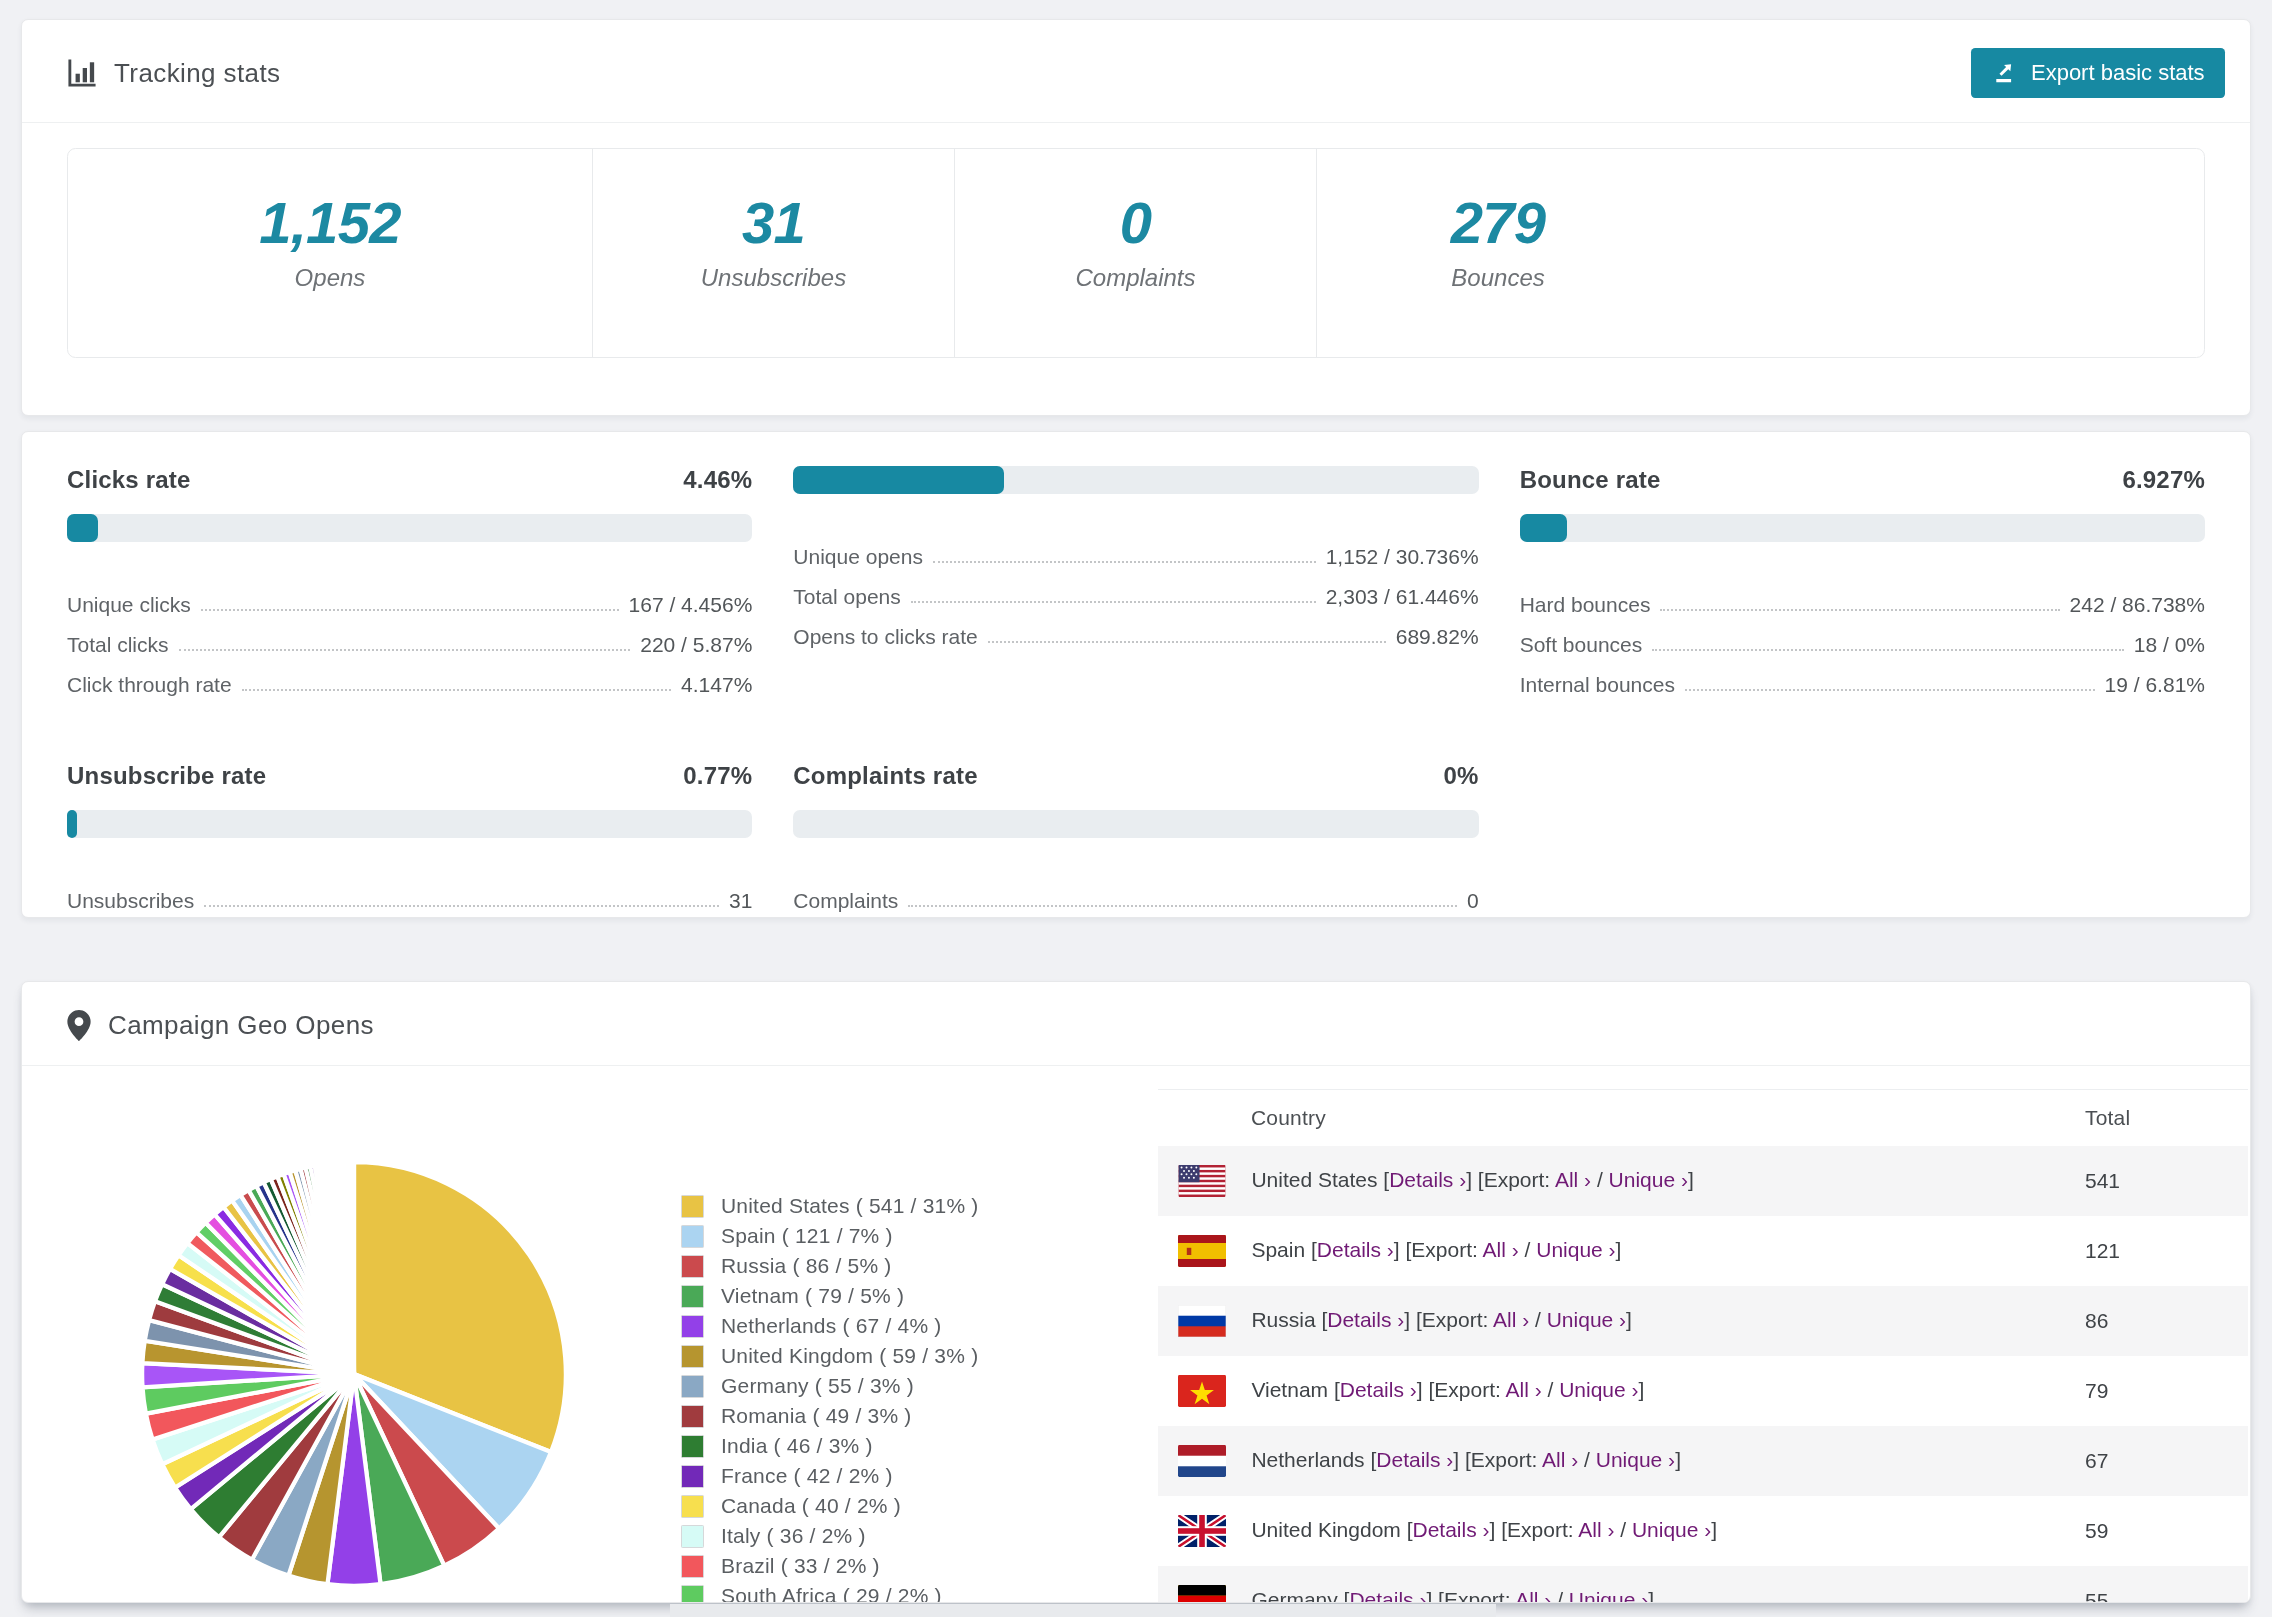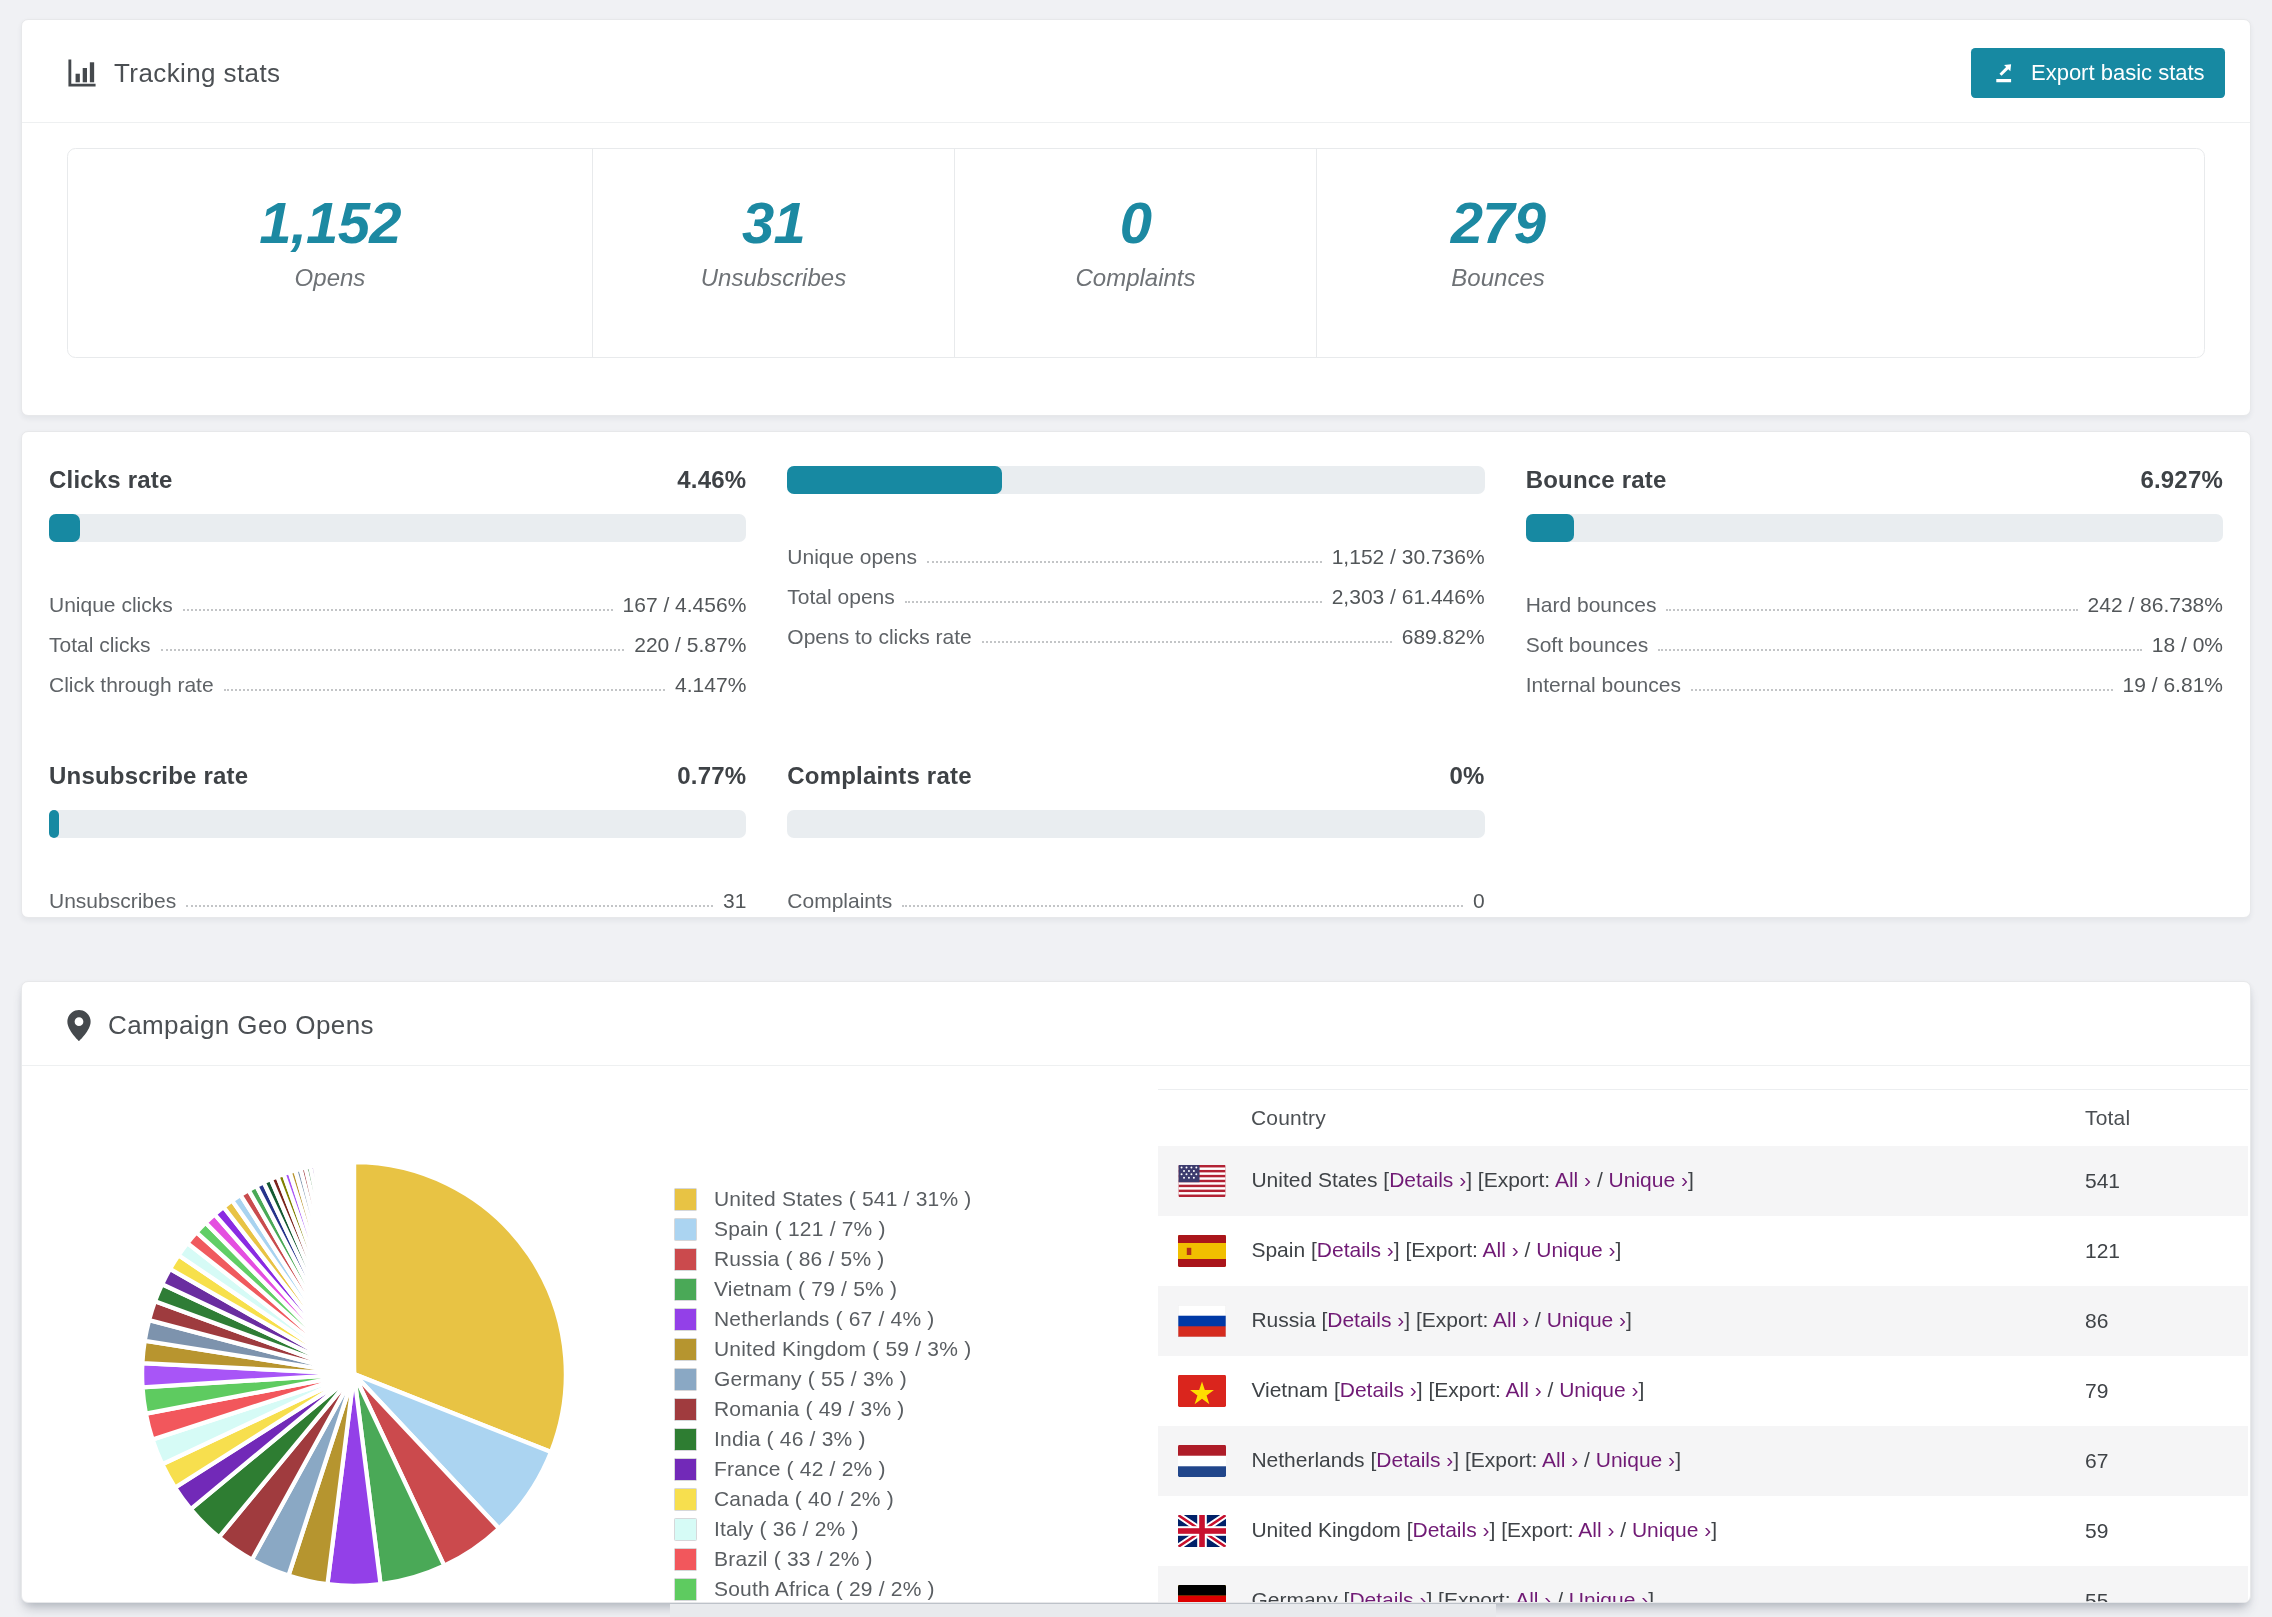--- a/index.html
+++ b/index.html
@@ -17,32 +17,32 @@
               border:none;border-radius:4.2px;font-size:22px;padding:12px 20px;font-family:inherit;cursor:pointer;}
   .export-btn svg{display:block;}
   
   .summary{margin:25.4px 45px 0;border:1.4px solid #e8eaec;border-radius:8.5px;
            display:grid;grid-template-columns:1.45fr 1fr 1fr 1fr 1.45fr;}
   .sum-cell{padding:42px 0 65px;text-align:center;border-right:1.4px solid #e8eaec;font-style:italic;}
   .sum-cell:last-child{border-right:none;}
   .sum-value{font-size:58px;font-weight:700;color:#1c89a2;letter-spacing:-0.7px;line-height:1.1;}
   .sum-label{margin-top:8.5px;font-size:24px;color:#6e7276;}
   
-  .rates-grid{display:grid;grid-template-columns:1fr 1fr 1fr;column-gap:41px;row-gap:65px;padding:34px 27px 42px;}
+  .rates-grid{display:grid;grid-template-columns:1fr 1fr 1fr;column-gap:41px;row-gap:65px;padding:34px 45px 42px;}
   .rate-head{display:flex;justify-content:space-between;align-items:baseline;margin-bottom:20px;}
   .rate-title,.rate-value{font-size:24px;font-weight:700;color:#3e4246;letter-spacing:0.2px;}
   .bar{height:28px;background:#e9edf0;border-radius:7px;margin-bottom:35px;}
   .fill{height:100%;background:#1789a2;border-radius:7px;}
   .rate-row{display:flex;align-items:flex-end;height:40px;font-size:21px;color:#5f6367;}
   .rate-row .leader{flex:1;border-bottom:2.1px dotted #c3c5c7;margin:0 10px 6.4px;}
   .rate-row .val{color:#525659;white-space:nowrap;}
   
   .geo-body{position:relative;height:522px;}
   #pie{position:absolute;left:106px;top:82px;}
-  .legend{position:absolute;left:644px;top:110px;list-style:none;margin:8px;padding:0;}
+  .legend{position:absolute;left:644px;top:110px;list-style:none;margin:15px;padding:0;}
   .legend-item{display:flex;align-items:center;height:30px;}
   .swatch{width:21px;height:21px;border:1.4px solid #d6d8da;border-radius:1.4px;margin-right:17px;flex:0 0 auto;}
   .legend-text{font-size:21px;color:#5a5e62;letter-spacing:0.2px;}
   .geo-table-wrap{position:absolute;left:1136px;top:22.6px;width:1090px;}
   table.geo{width:100%;border-collapse:collapse;border-top:1.4px solid #eceef0;font-size:21px;}
   table.geo th{height:54px;font-weight:400;color:#4b4f53;text-align:left;letter-spacing:0.2px;}
   th.country-h{padding-left:93px;}
   th.total-h{width:162px;}
   table.geo td{height:68px;color:#3f4347;}
   td.country{padding-left:20px;white-space:nowrap;}

